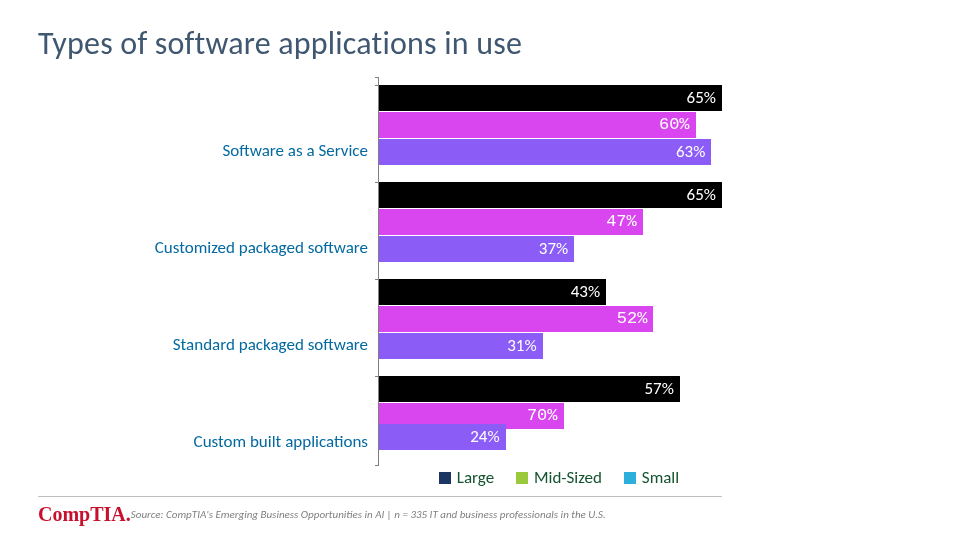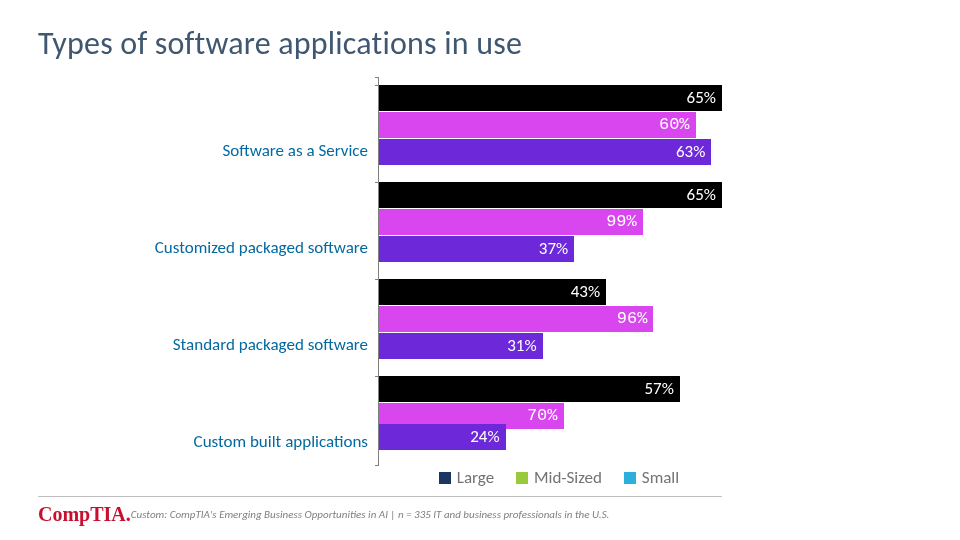--- a/index.html
+++ b/index.html
@@ -6,25 +6,25 @@
   html, body { width: 960px; height: 540px; font-family: "Segoe UI", Calibri, Arial, sans-serif; background: #fff; }
   .slide { position: relative; width: 760px; height: 540px; padding: 24px 38px 0 38px; }
   .title { font-size: 32px; font-weight: 400; color: #3f5770; letter-spacing: 0.2px; margin-bottom: 14px; }
   .chart-wrap { position: relative; width: 100%; height: 410px; }
   .plot { position: absolute; left: 340px; top: 0; right: 0; height: 388px; border-left: 1px solid #808080; }
   .group { position: absolute; left: 0; right: 0; }
   .gline { position: absolute; left: -4px; width: 4px; height: 1px; background: #808080; top: 0; }
   .bar { position: absolute; height: 26px; left: 0; }
   .bar.large { background: #000000; }
   .bar.mid   { background: #d946ef; font-family: Liberation Mono, monospace; }
-  .bar.small { background: #6d28d9; }
+  .bar.small { background: #8b5cf6; }
   .val { position: absolute; right: 6px; top: 0; line-height: 26px; color: #fff; font-size: 17px; }
   .catlabel { position: absolute; right: 10px; top: 50%; transform: translateY(-50%); text-align: right; font-size: 17px; color: #0369a1; width: 320px; margin-top: 25px; }
   .cats { position: absolute; left: 0; top: 0; width: 340px; height: 388px; }
-  .legend { position: absolute; left: 340px; right: 0; top: 390px; text-align: center; font-size: 17px; color: #737373; }
+  .legend { position: absolute; left: 340px; right: 0; top: 390px; text-align: center; font-size: 17px; color: #14532d; }
   .legend span.swatch { display: inline-block; width: 12px; height: 12px; margin: 0 6px 0 18px; position: relative; top: 1px; }
   .legend .first { margin-left: 0; }
   .footer { position: absolute; left: 38px; right: 38px; bottom: 14px; }
   .hr { height: 1px; background: #bfbfbf; margin-bottom: 6px; }
   .footrow { display: flex; justify-content: flex-start; align-items: center; }
   .source { font-size: 11px; color: #808080; font-style: italic; }
   .source .src-t { }
   .logo { font-family: Georgia, "Times New Roman", serif; font-size: 20px; color: #c8102e; font-weight: 600; }
   .logo .dot { color: #c8102e; }
 </style>
@@ -58,34 +58,34 @@
             <span class="val">63%</span>
           </div>
       </div>
 
       <div class="group" style="top:105px">
         <div class="gline"></div>
         <div class="bar large" style="top:0;width:100%">
             <span class="val">65%</span>
           </div>
         <div class="bar mid" style="top:27px;width:76.9%">
-            <span class="val">99%</span>
+            <span class="val">47%</span>
           </div>
         <div class="bar small" style="top:54px;width:56.9%">
             <span class="val">37%</span>
           </div>
       </div>
 
       <div class="group" style="top:202px">
         <div class="gline"></div>
         <div class="bar large" style="top:0;width:66.2%">
             <span class="val">43%</span>
           </div>
         <div class="bar mid" style="top:27px;width:80.0%">
-            <span class="val">96%</span>
+            <span class="val">52%</span>
           </div>
         <div class="bar small" style="top:54px;width:47.7%">
             <span class="val">31%</span>
           </div>
       </div>
 
       <div class="group" style="top:299px">
         <div class="gline"></div>
         <div class="bar large" style="top:0;width:87.7%">
             <span class="val">57%</span>
@@ -106,17 +106,17 @@
       <span class="swatch" style="background:#9aca3c"></span><span>Mid-Sized</span>
       <span class="swatch" style="background:#2cafda"></span><span>Small</span>
     </div>
   </div>
 
   <div class="footer">
     <div class="hr"></div>
     <div class="footrow">
       <div class="logo"><span>CompTIA</span><span class="dot">.</span></div>
       <div class="source">
-        <span>Custom: CompTIA's </span><span class="src-t">Emerging Business Opportunities in AI</span><span> | n = 335 IT and business professionals in the U.S.</span>
+        <span>Source: CompTIA's </span><span class="src-t">Emerging Business Opportunities in AI</span><span> | n = 335 IT and business professionals in the U.S.</span>
       </div>
     </div>
   </div>
 </div>
 
 </body></html>

